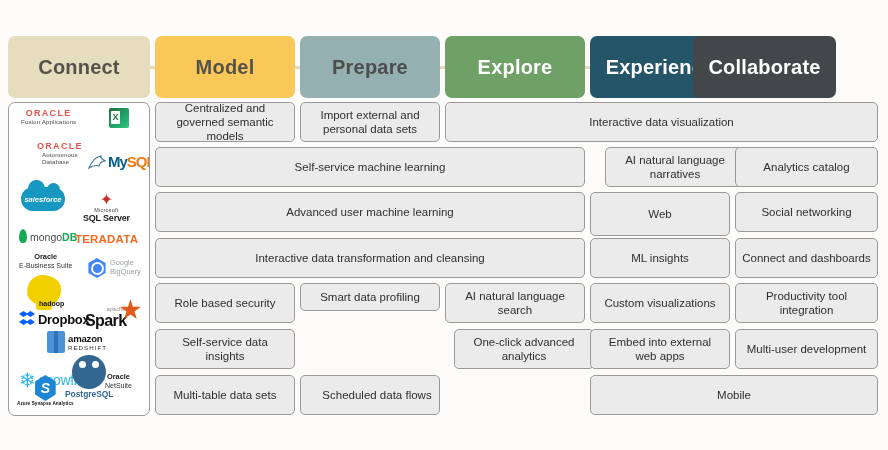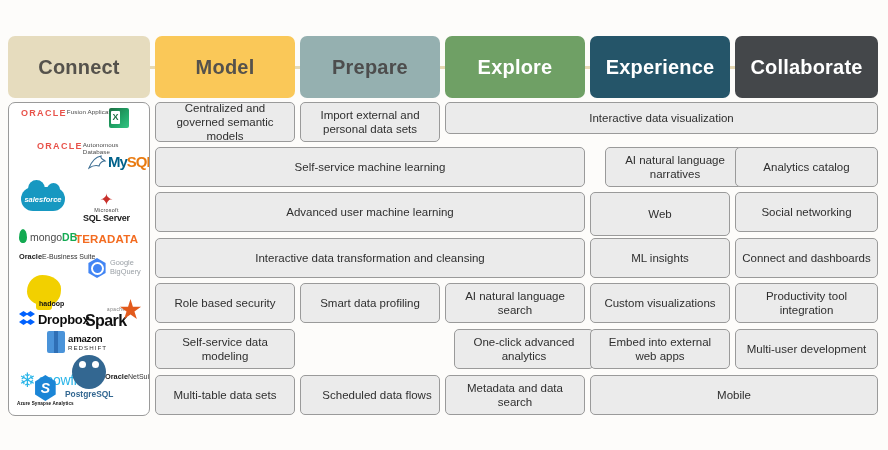--- a/index.html
+++ b/index.html
@@ -54,21 +54,22 @@
   .logo-panel {
     position: absolute;
     background: #ffffff;
     border: 1px solid #9a9a9a;
     border-radius: 7px;
     overflow: hidden;
   }
   .logo {
     position: absolute;
     display: flex;
-    align-items: flex-start;
+    flex-direction: column;
+    align-items: center;
     justify-content: center;
   }
   .logo-row { display: flex; align-items: center; gap: 3px; }
 
   .t-oracle {
     color: #e8524a; font-size: 9px; font-weight: bold;
     letter-spacing: 1.3px; line-height: 10px;
   }
   .t-sub {
     color: #4a4a4a; font-size: 6.2px; line-height: 7.4px;
@@ -229,21 +230,21 @@
   </div>
   <div class="phase" style="left:300px;width:140px;background:#95b0b0;color:#4d4d4d;">
     <span class="plabel">Prepare</span>
   </div>
   <div class="phase" style="left:445px;width:140px;background:#6fa065;color:#ffffff;">
     <span class="plabel">Explore</span>
   </div>
   <div class="phase" style="left:590px;width:140px;background:#255569;color:#ffffff;">
     <span class="plabel">Experience</span>
   </div>
-  <div class="phase" style="left:735px;width:143px;background:#44474a;color:#ffffff;">
+  <div class="phase" style="left:693px;width:143px;background:#44474a;color:#ffffff;">
     <span class="plabel">Collaborate</span>
   </div>
 
   <div class="logo-panel" style="left:8px;top:102px;width:142px;height:314px;">
 
     <div class="logo" style="left:12px;top:5px;">
       <div class="t-oracle">ORACLE</div>
       <div class="t-sub">Fusion Applications</div>
     </div>
 
@@ -376,21 +377,21 @@
   </div>
 
   <div class="cell" style="left:155px;top:102px;width:140px;height:40px;">
     <span>Centralized and governed semantic models</span>
     </div>
 
   <div class="cell" style="left:300px;top:102px;width:140px;height:40px;">
     <span>Import external and personal data sets</span>
     </div>
 
-  <div class="cell" style="left:445px;top:102px;width:433px;height:32px;">
+  <div class="cell" style="left:445px;top:102px;width:433px;height:40px;">
     <span>Interactive data visualization</span>
     </div>
 
   <div class="cell" style="left:155px;top:147px;width:430px;height:40px;">
     <span>Self-service machine learning</span>
     </div>
 
   <div class="cell" style="left:605px;top:147px;width:140px;height:40px;">
     <span>AI natural language narratives</span>
     </div>
@@ -420,38 +421,38 @@
     </div>
 
   <div class="cell" style="left:735px;top:238px;width:143px;height:40px;">
     <span>Connect and dashboards</span>
     </div>
 
   <div class="cell" style="left:155px;top:283px;width:140px;height:40px;">
     <span>Role based security</span>
     </div>
 
-  <div class="cell" style="left:300px;top:283px;width:140px;height:40px;">
+  <div class="cell" style="left:300px;top:283px;width:140px;height:28px;">
     <span>Smart data profiling</span>
     </div>
 
   <div class="cell" style="left:445px;top:283px;width:140px;height:40px;">
     <span>AI natural language search</span>
     </div>
 
   <div class="cell" style="left:590px;top:283px;width:140px;height:40px;">
     <span>Custom visualizations</span>
     </div>
 
   <div class="cell" style="left:735px;top:283px;width:143px;height:40px;">
     <span>Productivity tool integration</span>
     </div>
 
   <div class="cell" style="left:155px;top:329px;width:140px;height:40px;">
-    <span>Self-service data modeling</span>
+    <span>Self-service data insights</span>
     </div>
 
 
   <div class="cell" style="left:454px;top:329px;width:140px;height:40px;">
     <span>One-click advanced analytics</span>
     </div>
 
   <div class="cell" style="left:590px;top:329px;width:140px;height:40px;">
     <span>Embed into external web apps</span>
     </div>
@@ -461,21 +462,18 @@
     </div>
 
   <div class="cell" style="left:155px;top:375px;width:140px;height:40px;">
     <span>Multi-table data sets</span>
     </div>
 
   <div class="cell" style="left:300px;top:375px;width:140px;height:40px;padding-left:20px;">
     <span>Scheduled data flows</span>
     </div>
 
-  <div class="cell" style="left:445px;top:375px;width:140px;height:40px;">
-    <span>Metadata and data search</span>
-    </div>
 
   <div class="cell" style="left:590px;top:375px;width:288px;height:40px;">
     <span>Mobile</span>
     </div>
 
 </div>
 
 </body></html>

